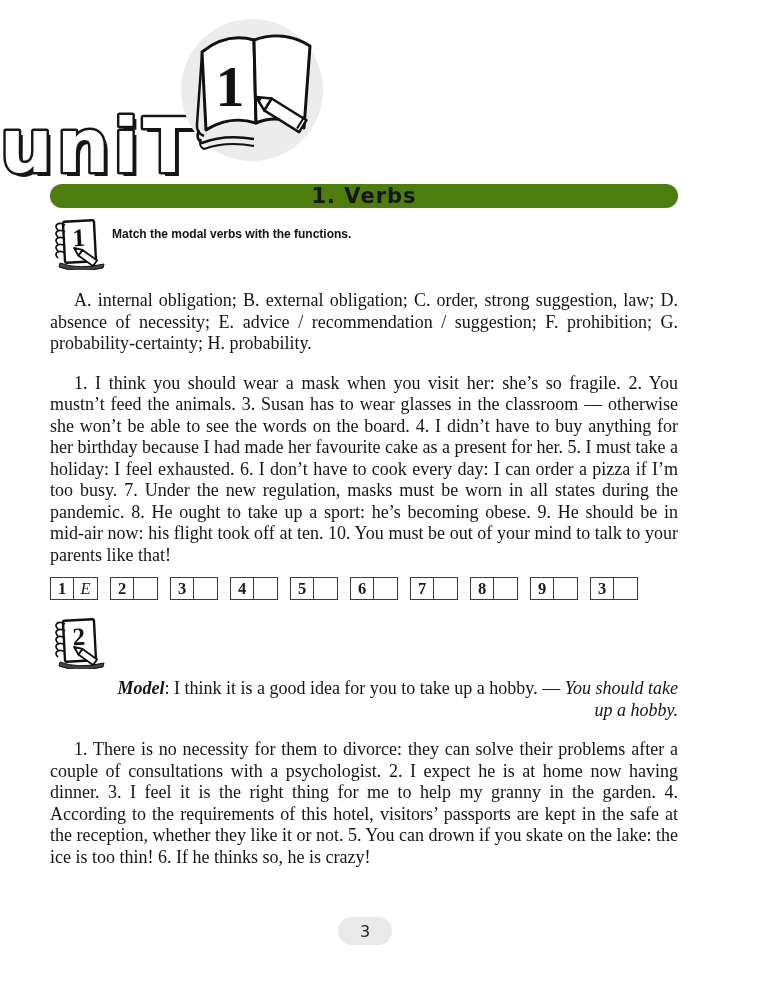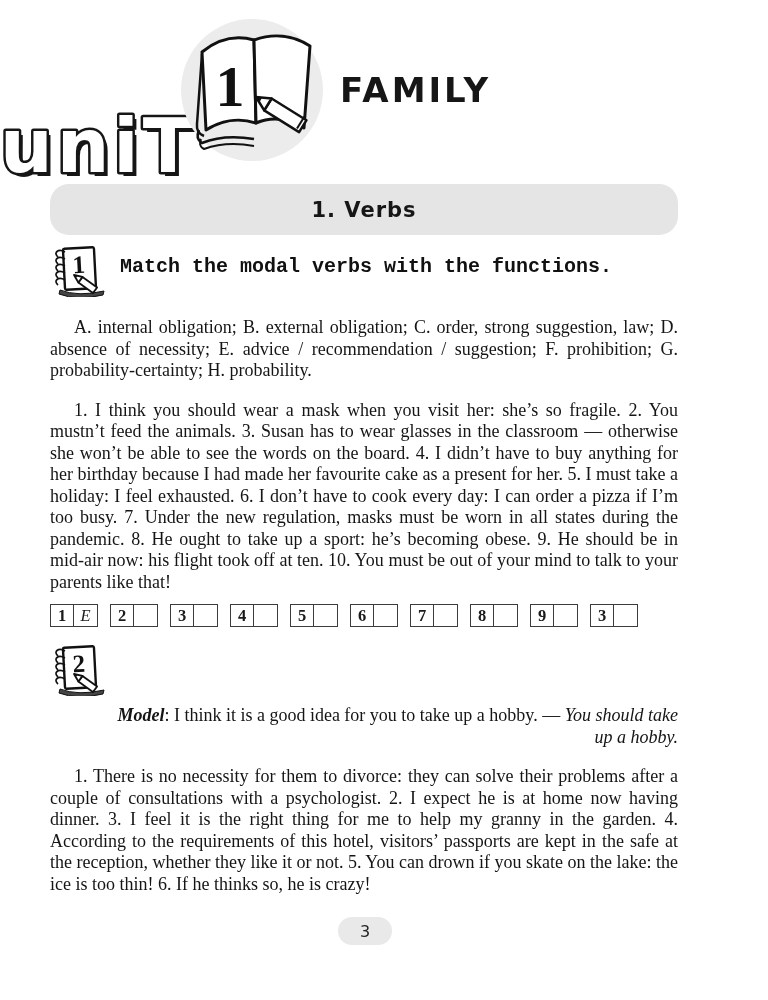--- a/index.html
+++ b/index.html
@@ -14,34 +14,34 @@
   .unit-wordmark{position:absolute;left:-4px;top:44px;}
   .book-badge{position:absolute;left:176px;top:2px;}
   .family-title{
     position:absolute;left:340px;top:70px;
     font-family:"DejaVu Sans",sans-serif;font-weight:bold;
     font-size:34px;letter-spacing:3px;color:#161616;
   }
 
   
   .section-pill{
-    height:51px;border-radius:19px;background:#e5e5e5;
+    height:24px;border-radius:19px;background:#4d7c0f;
     display:flex;align-items:center;justify-content:center;
   }
   .section-pill .title{
     font-family:"DejaVu Sans",sans-serif;font-weight:bold;
     font-size:21px;letter-spacing:1px;color:#161616;
   }
 
   
   .ex-header{display:flex;align-items:flex-start;margin-top:10px;}
   .ex-header .ex-icon{flex:0 0 62px;}
   .ex-header .instruction{
-    font-family:Liberation Mono, monospace;font-weight:bold;
-    font-size:20px;line-height:1.25;padding-top:9px;margin-left:8px;color:#111;
+    font-family:Liberation Sans, sans-serif;font-weight:bold;
+    font-size:12px;line-height:1.25;padding-top:9px;color:#111;
   }
 
   
   .para{
     font-size:18px;line-height:21.5px;text-align:justify;
     text-indent:24px;margin:5px 0 0 0;color:#151515;
   }
   .para.functions{margin-top:20px;}
   .para.sentences{margin-top:18px;}
 
@@ -99,21 +99,20 @@
       <path d="M78,38 C97,31 117,33 134,44 L128,126 C110,115 94,115 80,121 Z" fill="#ffffff" stroke="#111" stroke-width="3" stroke-linejoin="round"></path>
 
       <text x="54" y="104" text-anchor="middle" font-family="Liberation Serif, serif" font-weight="bold" font-size="58" fill="#111">1</text>
 
       <polygon points="88.2,108.4 95.6,96.5 130.5,118.2 123.1,130.1" fill="#ffffff" stroke="#111" stroke-width="2.5" stroke-linejoin="round"></polygon>
       <polygon points="80,95 88.2,108.4 95.6,96.5" fill="#ffffff" stroke="#111" stroke-width="2.5" stroke-linejoin="round"></polygon>
       <polygon points="80,95 83.3,100.4 86.2,95.6" fill="#111"></polygon>
       <line x1="121" y1="126.5" x2="128.5" y2="114.5" stroke="#111" stroke-width="2"></line>
     </svg>
 
-    <div class="family-title">FAMILY</div>
   </div>
 
   <div class="content">
 
     <div class="section-pill">
       <span class="title">1. Verbs</span>
     </div>
 
     <div class="ex-header">
       <svg class="ex-icon" width="62" height="52" viewBox="0 0 62 52">

